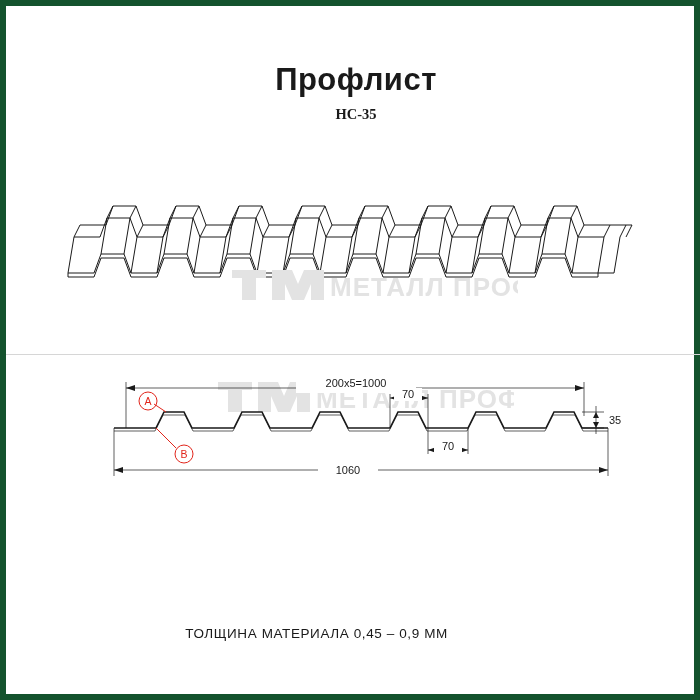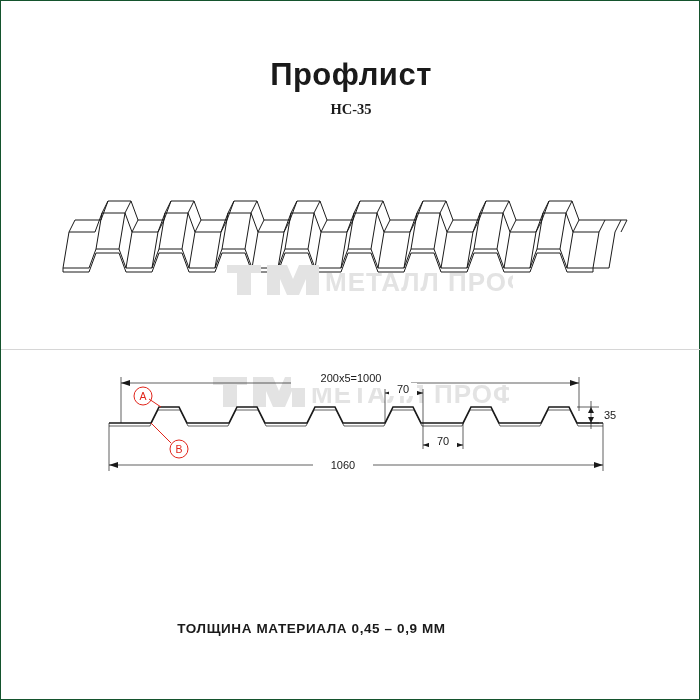--- a/index.html
+++ b/index.html
@@ -13,21 +13,21 @@
     font-family: "Liberation Sans", sans-serif;
     color: #1a1a1a;
     position: relative;
     overflow: hidden;
   }
   .page {
     position: relative;
     width: 700px;
     height: 700px;
     box-sizing: border-box;
-    border: 1px solid #14532d;
+    border: 6px solid #14532d;
     padding-left: 12px;
   }
   .title {
     position: absolute;
     top: 56px;
     left: 0;
     width: 700px;
     text-align: center;
     font-size: 31px;
     font-weight: bold;
@@ -67,21 +67,21 @@
     width: 530px;
     height: 130px;
   }
   .footer {
     position: absolute;
     top: 620px;
     left: 0;
     width: 621px;
     text-align: center;
     font-size: 13.5px;
-    font-weight: bold;
+    font-weight: normal;
     letter-spacing: 0.6px;
     color: #1a1a1a;
   }
   .wm {
     position: absolute;
     pointer-events: none;
     opacity: 1;
   }
   .wm-top { top: 252px; left: 222px; }
   .wm-bottom { top: 362px; left: 208px; }

